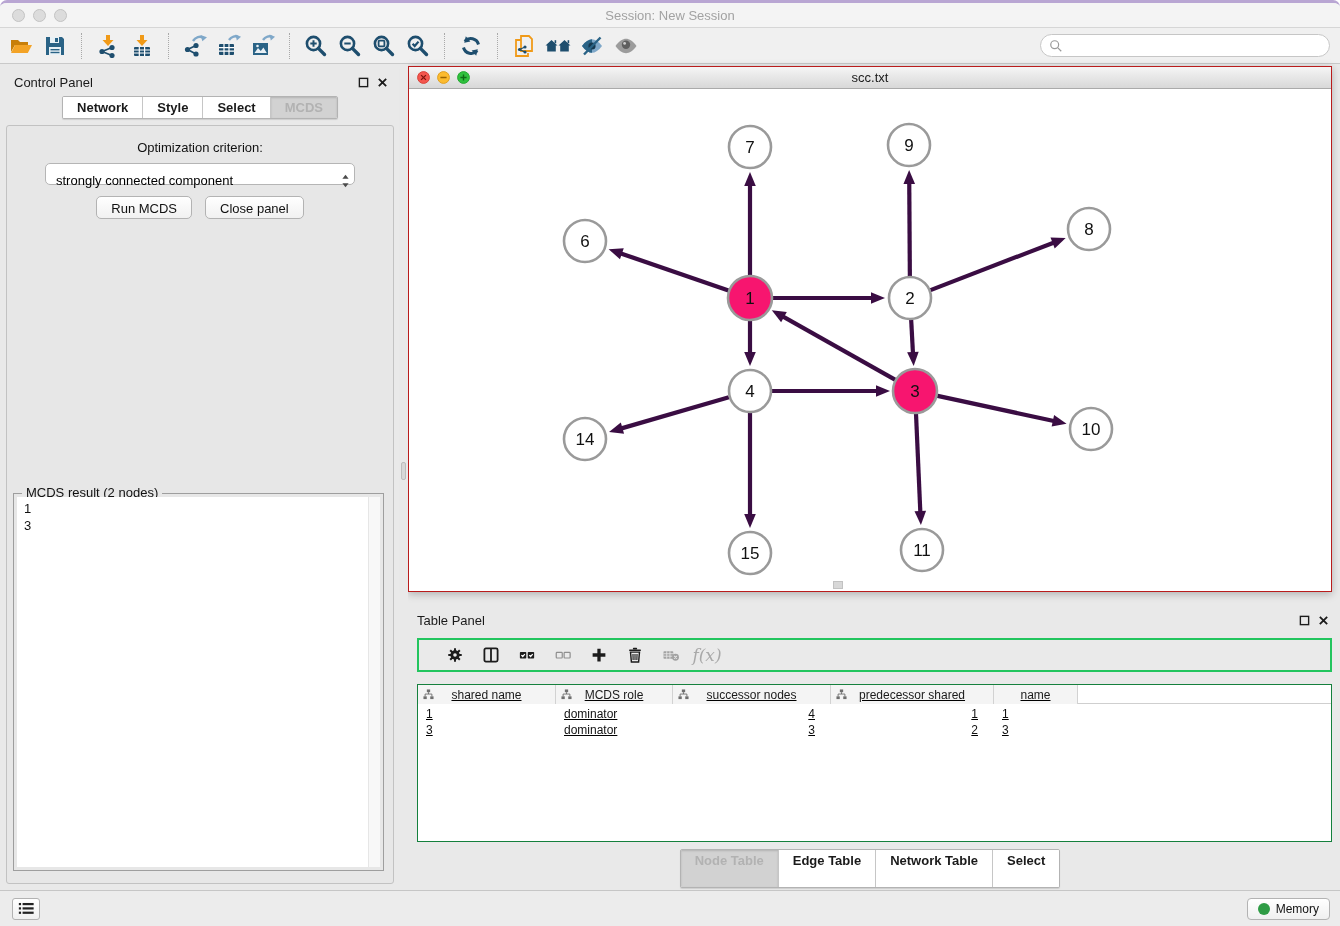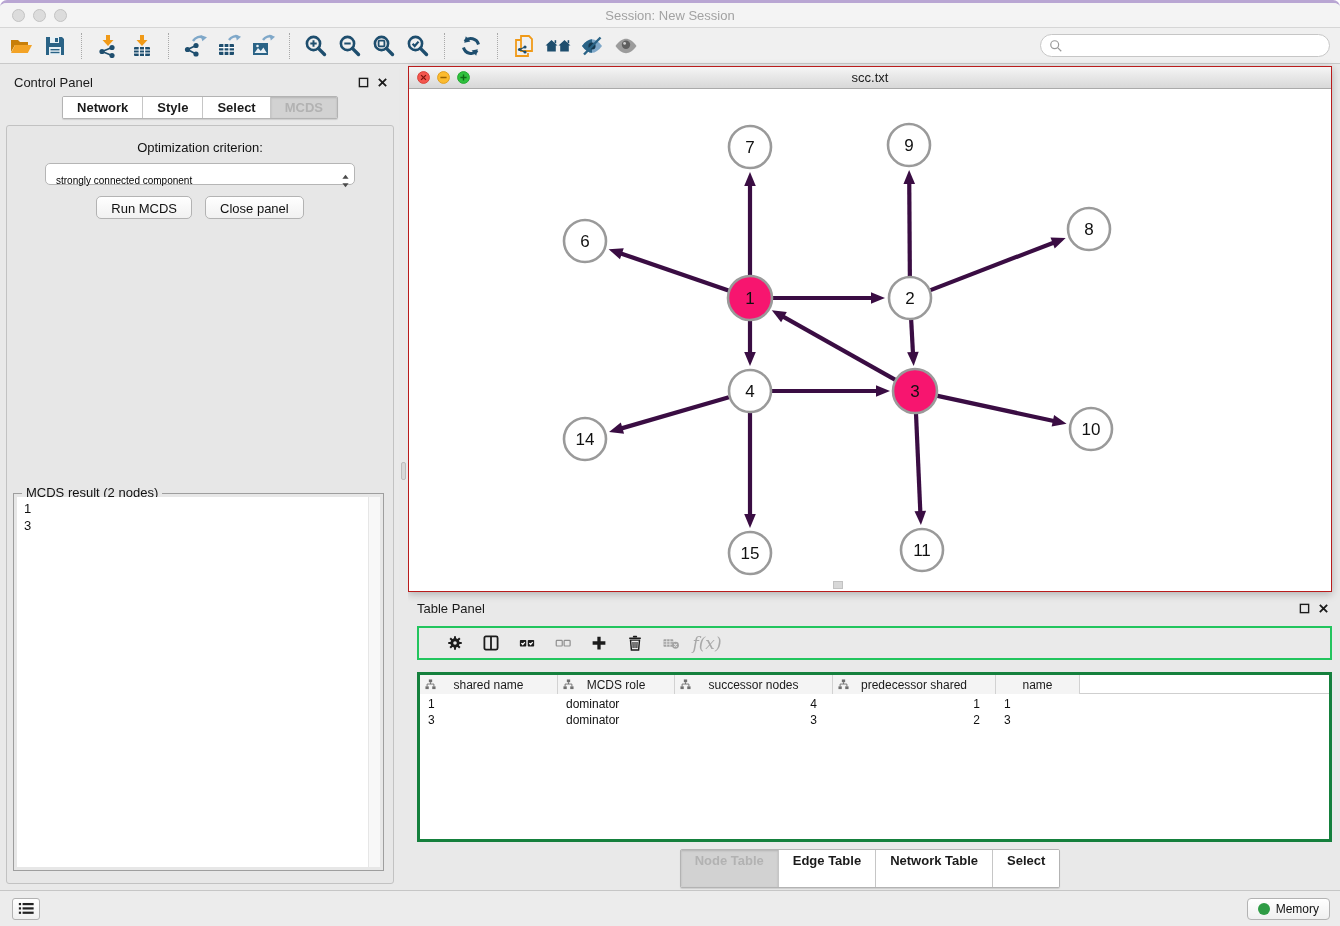--- a/index.html
+++ b/index.html
@@ -39,21 +39,21 @@
   .seg-tabs { display:inline-flex; border:1px solid #b3b3b3; border-radius:2px; overflow:hidden; background:#fff;
               box-shadow:0 1px 1px rgba(0,0,0,.12); }
   .seg { padding:3px 14px; font-size:13px; font-weight:bold; color:#1a1a1a; background:#fff;
          border-right:1px solid #c6c6c6; white-space:nowrap; }
   .seg:last-child { border-right:none; }
   .seg.selected { background:#d2d2d2; color:#b2b2b2; box-shadow:inset 0 1px 2px rgba(0,0,0,.15); }
   .cp-tabs { display:flex; justify-content:center; margin-top:6px; }
   .cp-content { flex:1; margin:6px; border:1px solid #c2c2c2; border-radius:3px; background:#e7e7e7; position:relative; }
   .opt-label { text-align:center; margin-top:14px; font-size:13px; color:#111; }
   .combo { margin:8px 0 0 38px; width:310px; height:22px; background:#fff; border:1px solid #b5b5b5; border-radius:5px;
-           display:flex; align-items:center; padding:13px 4px 0 10px; font-size:10px; }
+           display:flex; align-items:center; padding:13px 4px 0 10px; font-size:13px; }
   .combo .val { flex:1; }
   .stepper-ic { width:9px; height:16px; }
   .btn-row { display:flex; justify-content:center; gap:13px; margin-top:11px; }
   .push-btn { height:23px; padding:4px 14px; font-size:13px; color:#111; background:linear-gradient(#ffffff,#f1f1f1);
               border:1px solid #b3b3b3; border-radius:5px; }
   .result-group { position:absolute; left:6px; right:9px; bottom:12px; height:378px; border:1px solid #9e9e9e; }
   .legend { position:absolute; top:-9px; left:8px; background:#e7e7e7; padding:0 4px; font-size:13px; color:#111; }
   .result-area { position:absolute; left:3px; right:3px; top:3px; bottom:3px; background:#fff; }
   .result-scroll { position:absolute; top:0; right:0; bottom:0; width:12px; background:#f8f8f8; border-left:1px solid #e6e6e6; }
   .result-line { font-size:13px; line-height:17px; padding-left:7px; color:#111; }
@@ -72,29 +72,29 @@
   .net-titlebar { height:22px; background:linear-gradient(#f5f5f5,#d8d8d8); border-bottom:1px solid #aaa;
                   position:relative; display:flex; align-items:center; flex:0 0 22px; }
   .net-lights { position:absolute; left:8px; top:4px; display:flex; gap:7px; }
   .net-lights svg { width:13px; height:13px; display:block; }
   .net-title { width:100%; text-align:center; font-size:13px; color:#1a1a1a; }
   .net-canvas { position:relative; flex:1; background:#fff; }
   .net-canvas svg.graph { position:absolute; left:0; top:0; width:100%; height:100%; }
   .h-thumb { position:absolute; left:424px; bottom:2px; width:10px; height:8px; background:#d8d8d8; border:1px solid #c2c2c2; }
 
   
-  .table-panel { flex:1; display:flex; flex-direction:column; margin-top:4px; padding-right:8px; }
+  .table-panel { flex:1; display:flex; flex-direction:column; margin-top:16px; padding-right:8px; }
   .tp-header { height:24px; display:flex; align-items:center; padding-left:9px; }
   .tp-header .win-btns { margin-left:auto; padding-right:3px; }
   .tp-toolbar { height:34px; margin:6px 0 0 9px; border:2px solid #22c55e; background:#eaeaea;
                 display:flex; align-items:center; padding-left:22px; gap:8px; }
   .tp-btn { width:28px; height:28px; display:flex; align-items:center; justify-content:center; }
   .tp-btn svg.ic2 { width:18px; height:18px; }
   .fx { font-family:"DejaVu Serif", serif; font-style:italic; font-size:17px; color:#a9a9a9; }
-  .tp-table { margin:12px 0 0 9px; flex:1; border:3px solid #15803d; background:#fff; overflow:hidden; }
+  .tp-table { margin:12px 0 0 9px; flex:1; border:1px solid #15803d; background:#fff; overflow:hidden;text-decoration:underline; }
   .t-head { display:flex; height:19px; background:#ffffff; border-bottom:1px solid #cfcfcf; }
   .t-hcell { position:relative; height:19px; background:#f4f4f4; border-right:1px solid #d2d2d2;
              display:flex; align-items:center; justify-content:center; font-size:12px; color:#1a1a1a; }
   .t-hcell .tree { position:absolute; left:5px; top:4px; width:11px; height:11px; }
   .t-row { display:flex; height:16px; font-size:12px; color:#111; }
   .t-row .t-cell { overflow:hidden; white-space:nowrap; }
   .t-body { padding-top:3px; }
   .tp-tabs { height:39px; margin-top:7px; margin-bottom:2px; display:flex; justify-content:center; }
 
   

